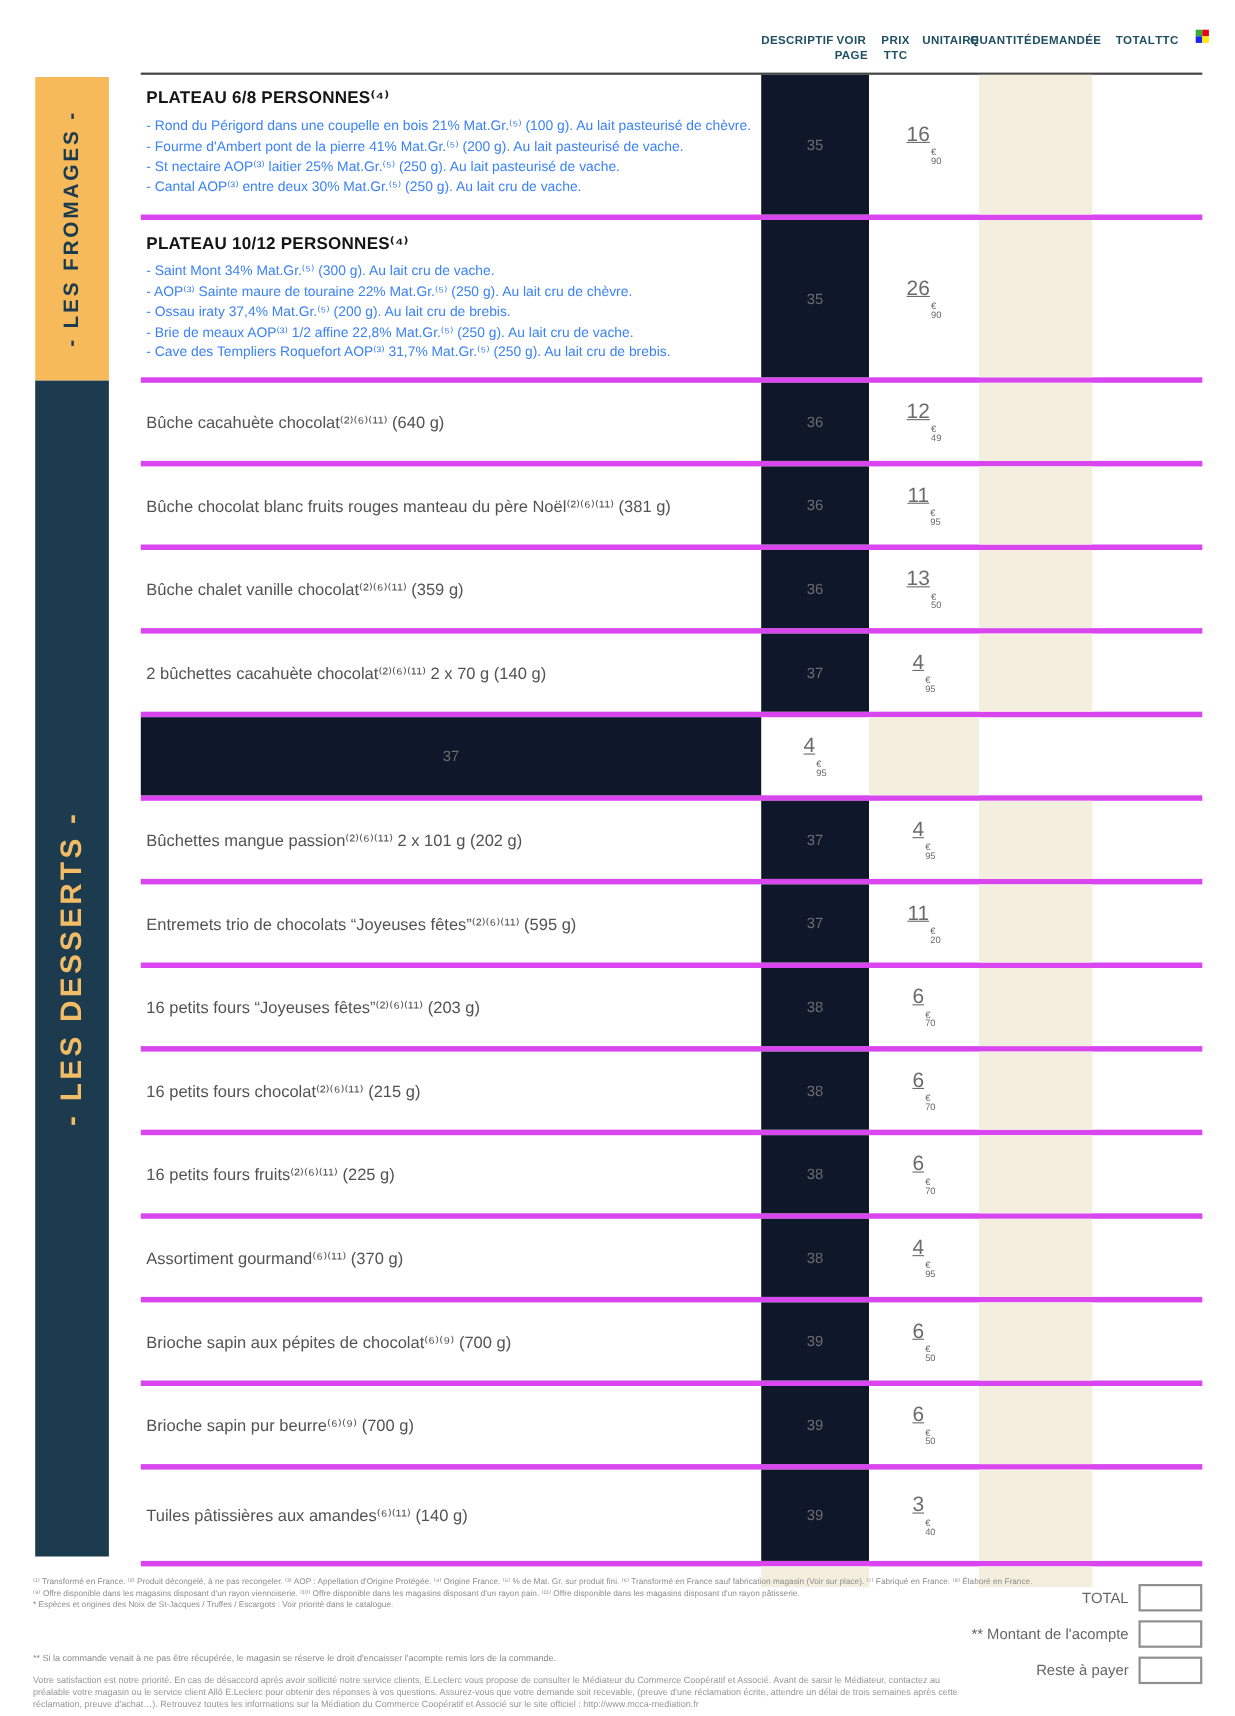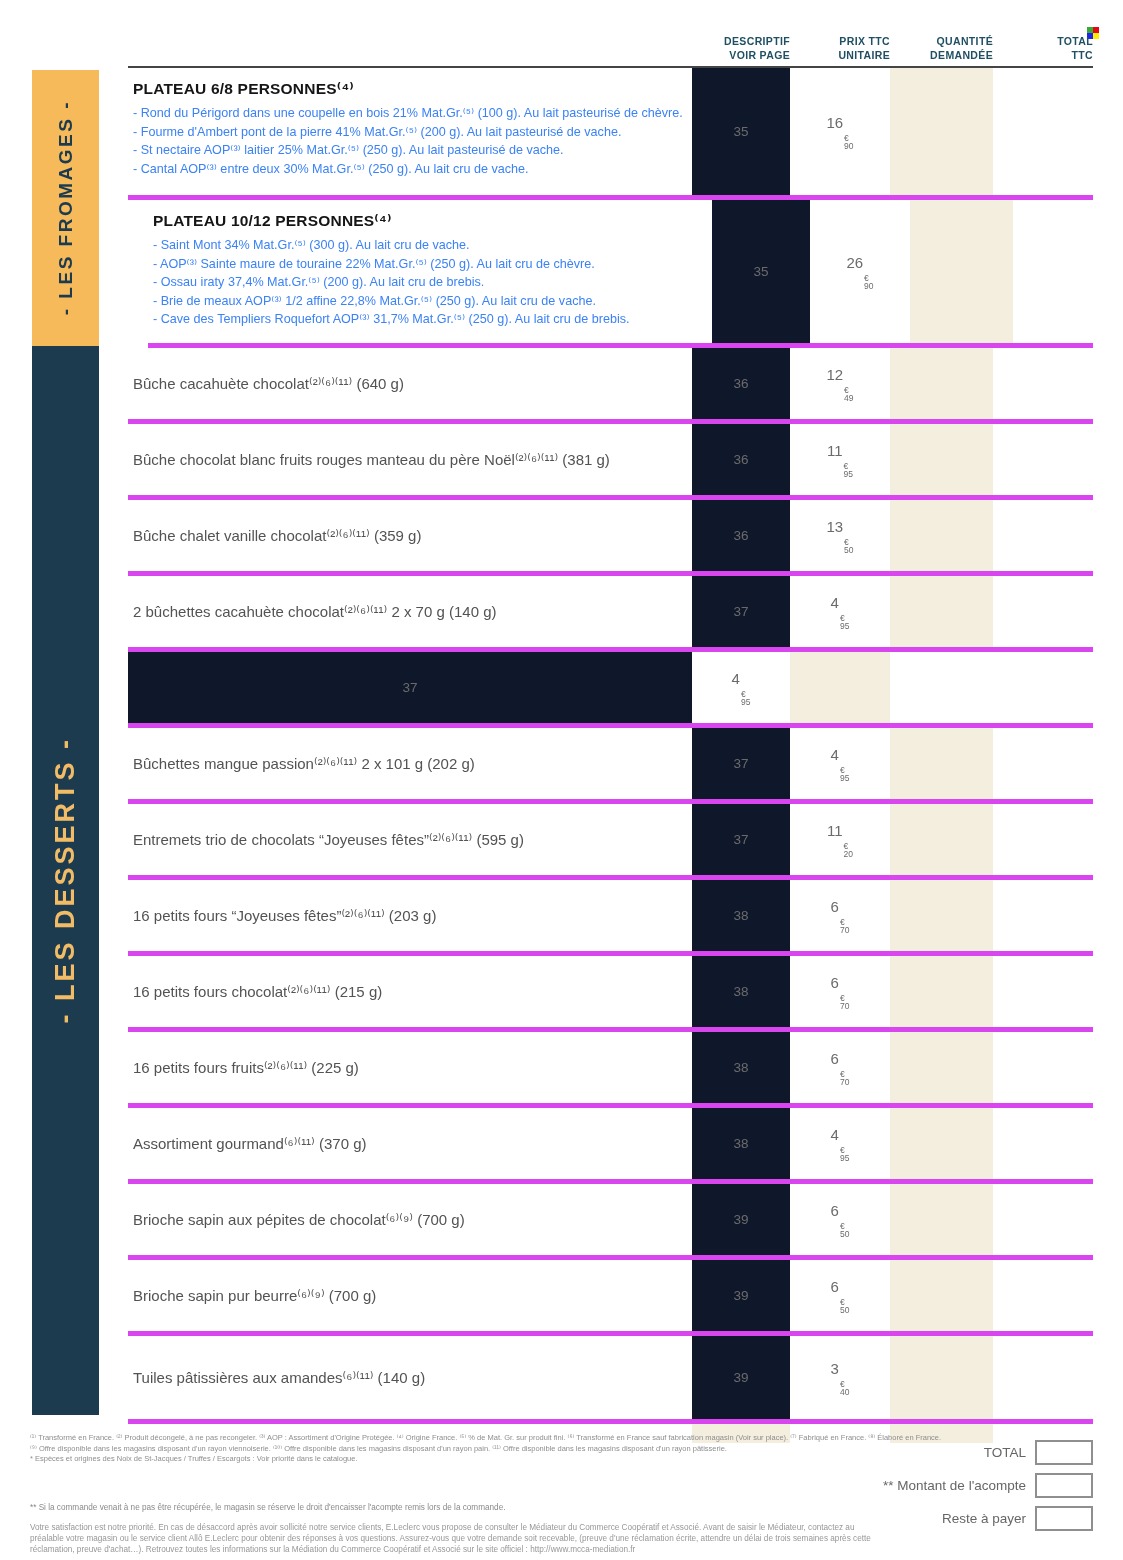--- a/index.html
+++ b/index.html
@@ -17,35 +17,35 @@
   .vtab span { writing-mode:vertical-rl; transform:rotate(180deg); font-weight:bold; white-space:nowrap; }
   #tab-fromages { top:70px; height:276px; background:#f6ba5b; }
   #tab-fromages span { font-size:19px; letter-spacing:2.5px; color:#1c3b4f; }
   #tab-desserts { top:346px; height:1069px; background:#1c3b4f; }
   #tab-desserts span { font-size:27px; letter-spacing:3px; color:#f2bc66; }
 
   
   #order-table { position:absolute; left:128px; top:30px; width:965px; }
   .thead { display:grid; grid-template-columns:564px 98px 100px 103px 100px; height:38px;
     border-bottom:2px solid #454545; }
-  .th { display:flex; flex-direction:column; align-items:flex-end; justify-content:center;
+  .th { display:flex; flex-direction:row; align-items:flex-start; justify-content:center;
     font-size:10.5px; font-weight:bold; color:#1e4f63; letter-spacing:.35px; line-height:1.35; text-align:center; }
   .row { display:grid; grid-template-columns:564px 98px 100px 103px 100px; border-bottom:5px solid #d946ef; height:76px; }
   .row.r-g1 { height:132px; }
-  .row.r-g2 { height:148px;margin-left:20px; }
+  .row.r-g2 { height:148px; }
   .row.r-last { height:88px; }
   .cell { display:flex; align-items:center; }
   .cell.desc { padding-left:5px; padding-right:10px; color:#535353; font-size:15px; }
   .cell.desc.group { display:block; padding-top:12px; }
   .gtitle { font-weight:bold; color:#151515; font-size:15.5px; letter-spacing:.2px; margin-bottom:6px; }
   .gline { color:#3b82f6; font-size:12.6px; line-height:18.5px; white-space:nowrap; }
   .cell.page { background:#0f172a; justify-content:center; color:#6b6b6b; font-size:13.5px; }
   .cell.price { justify-content:center; color:#6b6b6b; }
   .cell.qty { background:#f4eede; }
-  .pint { font-size:15px; line-height:19px; }
+  .pint { font-size:19px; line-height:19px;text-decoration:underline; }
   .pstack { display:inline-flex; flex-direction:column; font-size:8.5px; line-height:8.5px; margin-left:1px; align-self:flex-start; margin-top:21px; }
   .cell.price { align-items:flex-start; }
   .cell.price .pwrap { display:flex; align-items:flex-start; margin:auto 0 auto 0; }
   .cell.price { align-items:center; }
   .pwrap { display:flex; }
 
   
   .stub { position:absolute; top:1424px; height:19px; background:#f4eede; }
   #stub-page { left:692px; width:98px; }
   #stub-qty { left:890px; width:103px; }
@@ -367,21 +367,21 @@
         </div>
       <div class="cell qty"></div>
       <div class="cell total"></div>
     </div>
   </div>
 
   <div id="stub-page" class="stub"></div>
   <div id="stub-qty" class="stub"></div>
 
   <div id="footnotes">
-    <div>⁽¹⁾ Transformé en France. ⁽²⁾ Produit décongelé, à ne pas recongeler. ⁽³⁾ AOP : Assortiment d'Origine Protégée. ⁽⁴⁾ Origine France.  ⁽⁵⁾ % de Mat. Gr. sur produit fini. ⁽⁶⁾ Transformé en France sauf fabrication magasin (Voir sur place). ⁽⁷⁾ Fabriqué en France. ⁽⁸⁾ Élaboré en France.</div>
+    <div>⁽¹⁾ Transformé en France. ⁽²⁾ Produit décongelé, à ne pas recongeler. ⁽³⁾ AOP : Appellation d'Origine Protégée. ⁽⁴⁾ Origine France.  ⁽⁵⁾ % de Mat. Gr. sur produit fini. ⁽⁶⁾ Transformé en France sauf fabrication magasin (Voir sur place). ⁽⁷⁾ Fabriqué en France. ⁽⁸⁾ Élaboré en France.</div>
     <div>⁽⁹⁾ Offre disponible dans les magasins disposant d'un rayon viennoiserie. ⁽¹⁰⁾ Offre disponible dans les magasins disposant d'un rayon pain. ⁽¹¹⁾ Offre disponible dans les magasins disposant d'un rayon pâtisserie.</div>
     <div>* Espèces et origines des Noix de St-Jacques / Truffes / Escargots :  Voir priorité dans le catalogue.</div>
   </div>
 
   <div id="order-note">** Si la commande venait à ne pas être récupérée, le magasin se réserve le droit d'encaisser l'acompte remis lors de la commande.</div>
 
   <div id="mediation">Votre satisfaction est notre priorité. En cas de désaccord après avoir sollicité notre service clients, E.Leclerc vous propose de consulter le Médiateur du Commerce Coopératif et Associé. Avant de saisir le Médiateur, contactez au préalable votre magasin ou le service client Allô E.Leclerc pour obtenir des réponses à vos questions. Assurez-vous que votre demande soit recevable, (preuve d'une réclamation écrite, attendre un délai de trois semaines après cette réclamation, preuve d'achat…). Retrouvez toutes les informations sur la Médiation du Commerce Coopératif et Associé sur le site officiel : http://www.mcca-mediation.fr</div>
 
   <div id="totals">
     <div class="trow">

